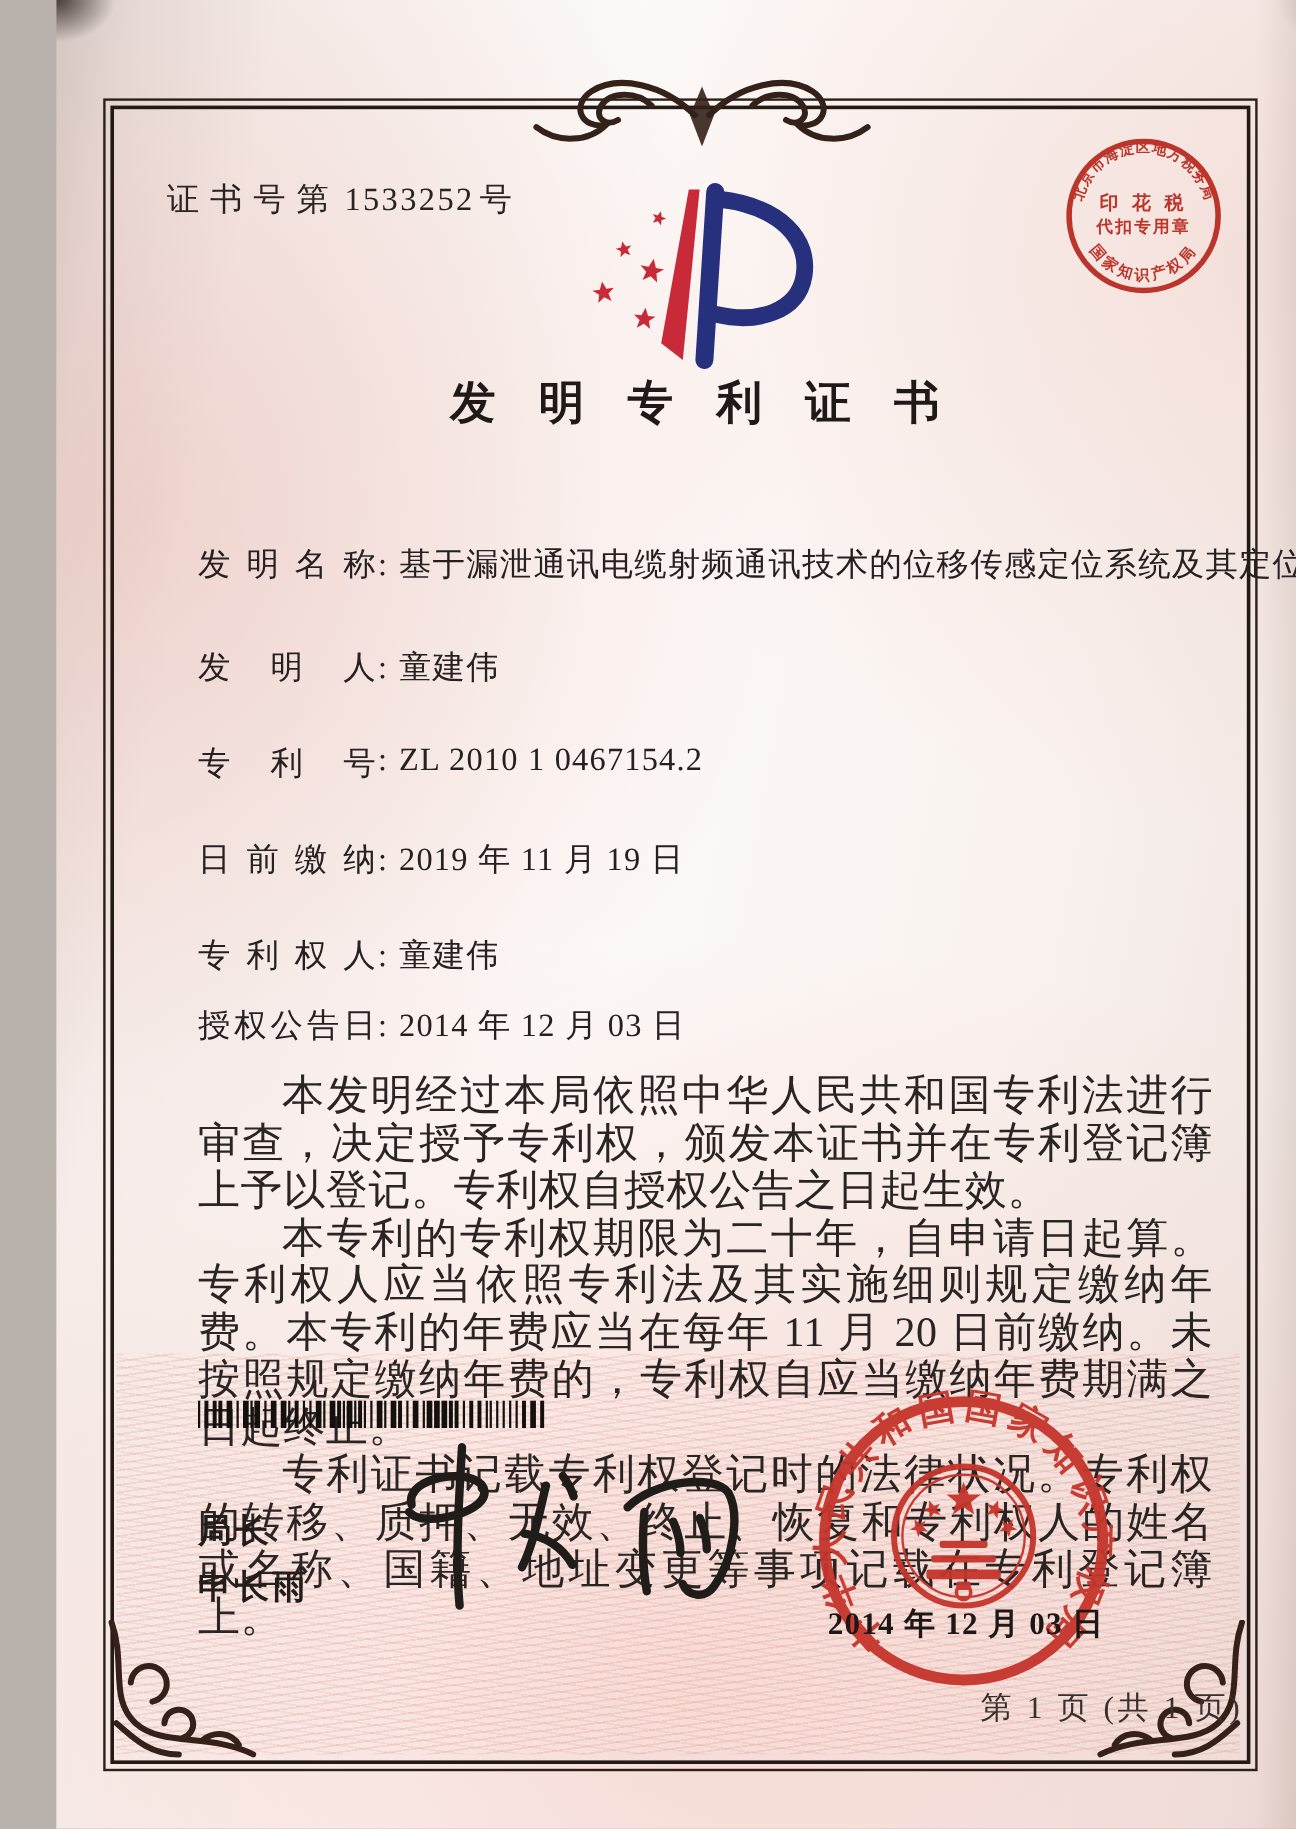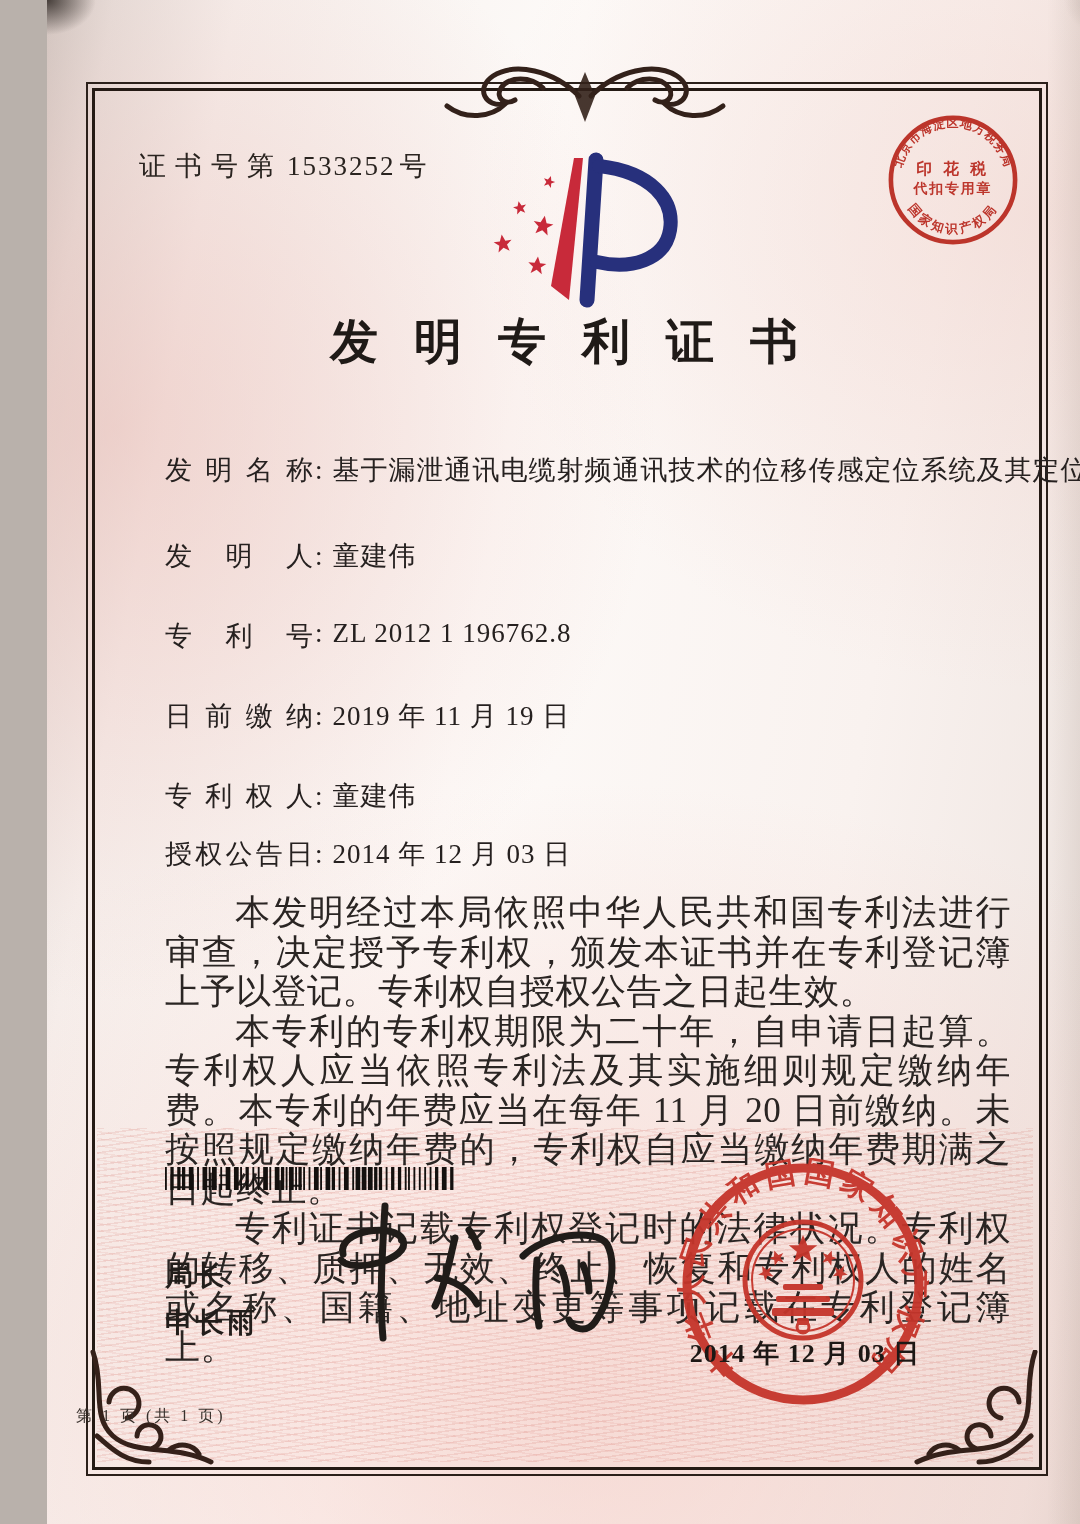--- a/index.html
+++ b/index.html
@@ -18,38 +18,38 @@
     border:3px solid #241a14;outline:2px solid #2b201a;outline-offset:4px;}
   .moire{position:absolute;left:50px;top:1128px;width:936px;height:334px;opacity:.85;
     background:
       repeating-linear-gradient(172deg, rgba(210,106,96,.18) 0 1.5px, transparent 1.5px 6px),
       repeating-linear-gradient(188deg, rgba(210,106,96,.12) 0 1.5px, transparent 1.5px 7px);}
   .cert-no{position:absolute;left:92px;top:148px;font-size:27px;color:#2a2420;}
   .cert-no .sp{letter-spacing:9px;}
   .cert-no .num{letter-spacing:2px;padding:0 4px;}
   .logo{position:absolute;left:428px;top:150px;}
   .taxstamp{position:absolute;left:830px;top:104px;opacity:.93;}
-  .title{position:absolute;left:45px;top:310px;width:944px;text-align:center;
-    font-size:48px;font-weight:bold;color:#1f1a17;letter-spacing:36px;text-indent:36px;}
+  .title{position:absolute;left:60px;top:310px;width:944px;text-align:center;
+    font-size:38px;font-weight:bold;color:#1f1a17;letter-spacing:36px;text-indent:36px;}
   .fields{position:absolute;left:118px;top:446px;width:850px;color:#262120;}
   .frow{position:absolute;left:0;font-size:27px;white-space:nowrap;}
   .flabel{display:inline-block;width:148px;text-align:justify;text-align-last:justify;vertical-align:top;font-family:Liberation Serif, serif;}
   .fcolon{display:inline-block;margin:0 10px 0 2px;}
   .fvalue{letter-spacing:1px;}
   .paras{position:absolute;left:118px;top:893px;width:846px;color:#2a2523;}
   .paras p{margin:0;font-size:35px;line-height:39.5px;text-indent:2em;text-align:justify;letter-spacing:.5px;}
   .barcode{position:absolute;left:118px;top:1167px;}
   .director{position:absolute;left:118px;top:1252px;font-size:28px;line-height:47px;color:#221d1a;
     font-family:"Liberation Sans","DejaVu Sans",sans-serif;font-weight:600;letter-spacing:3px;}
   .signature{position:absolute;left:250px;top:1202px;}
   .bigseal{position:absolute;left:630px;top:1158px;opacity:.95;}
   .sealdate{position:absolute;left:640px;top:1336px;width:236px;text-align:center;
     font-size:26px;font-weight:bold;color:#1d1815;letter-spacing:1px;z-index:6;}
-  .footer{position:absolute;left:29px;top:1406px;width:944px;text-align:left;
-    font-size:16px;color:#37302b;letter-spacing:3px;}
+  .footer{position:absolute;left:45px;top:1406px;width:944px;text-align:right;
+    font-size:26px;color:#37302b;letter-spacing:3px;}
   .ornament-top{position:absolute;left:346px;top:46px;}
   .flourish{position:absolute;top:1350px;}
   .flourish.bl{left:36px;}
   .flourish.br{left:866px;transform:scaleX(-1);}
   svg text{font-family:"Liberation Serif","DejaVu Serif",serif;}
 </style>
 </head>
 <body>
 
 <div class="scene">
@@ -122,21 +122,21 @@
     <text font-size="13.5" font-weight="bold" fill="#b8281e" letter-spacing="3">
       <textPath href="#taxBot" startOffset="50%" text-anchor="middle">国家知识产权局</textPath>
     </text>
   </svg>
 
   <div class="title">发明专利证书</div>
 
   <div class="fields">
     <div class="frow" style="top:6px"><span class="flabel">发明名称</span><span class="fcolon">:</span><span class="fvalue">基于漏泄通讯电缆射频通讯技术的位移传感定位系统及其定位方法</span></div>
     <div class="frow" style="top:92px"><span class="flabel">发明人</span><span class="fcolon">:</span><span class="fvalue">童建伟</span></div>
-    <div class="frow" style="top:172px"><span class="flabel">专利号</span><span class="fcolon">:</span><span class="fvalue">ZL 2012 1 196762.8</span></div>
+    <div class="frow" style="top:172px"><span class="flabel">专利号</span><span class="fcolon">:</span><span class="fvalue">ZL 2010 1 0467154.2</span></div>
     <div class="frow" style="top:252px"><span class="flabel">日前缴纳</span><span class="fcolon">:</span><span class="fvalue">2019 年 11 月 19 日</span></div>
     <div class="frow" style="top:332px"><span class="flabel">专利权人</span><span class="fcolon">:</span><span class="fvalue">童建伟</span></div>
     <div class="frow" style="top:390px"><span class="flabel">授权公告日</span><span class="fcolon">:</span><span class="fvalue">2014 年 12 月 03 日</span></div>
   </div>
 
   <div class="paras">
     <p>本发明经过本局依照中华人民共和国专利法进行审查，决定授予专利权，颁发本证书并在专利登记簿上予以登记。专利权自授权公告之日起生效。</p>
     <p>本专利的专利权期限为二十年，自申请日起算。专利权人应当依照专利法及其实施细则规定缴纳年费。本专利的年费应当在每年 11 月 20 日前缴纳。未按照规定缴纳年费的，专利权自应当缴纳年费期满之日起终止。</p>
     <p>专利证书记载专利权登记时的法律状况。专利权的转移、质押、无效、终止、恢复和专利权人的姓名或名称、国籍、地址变更等事项记载在专利登记簿上。</p>
   </div>

